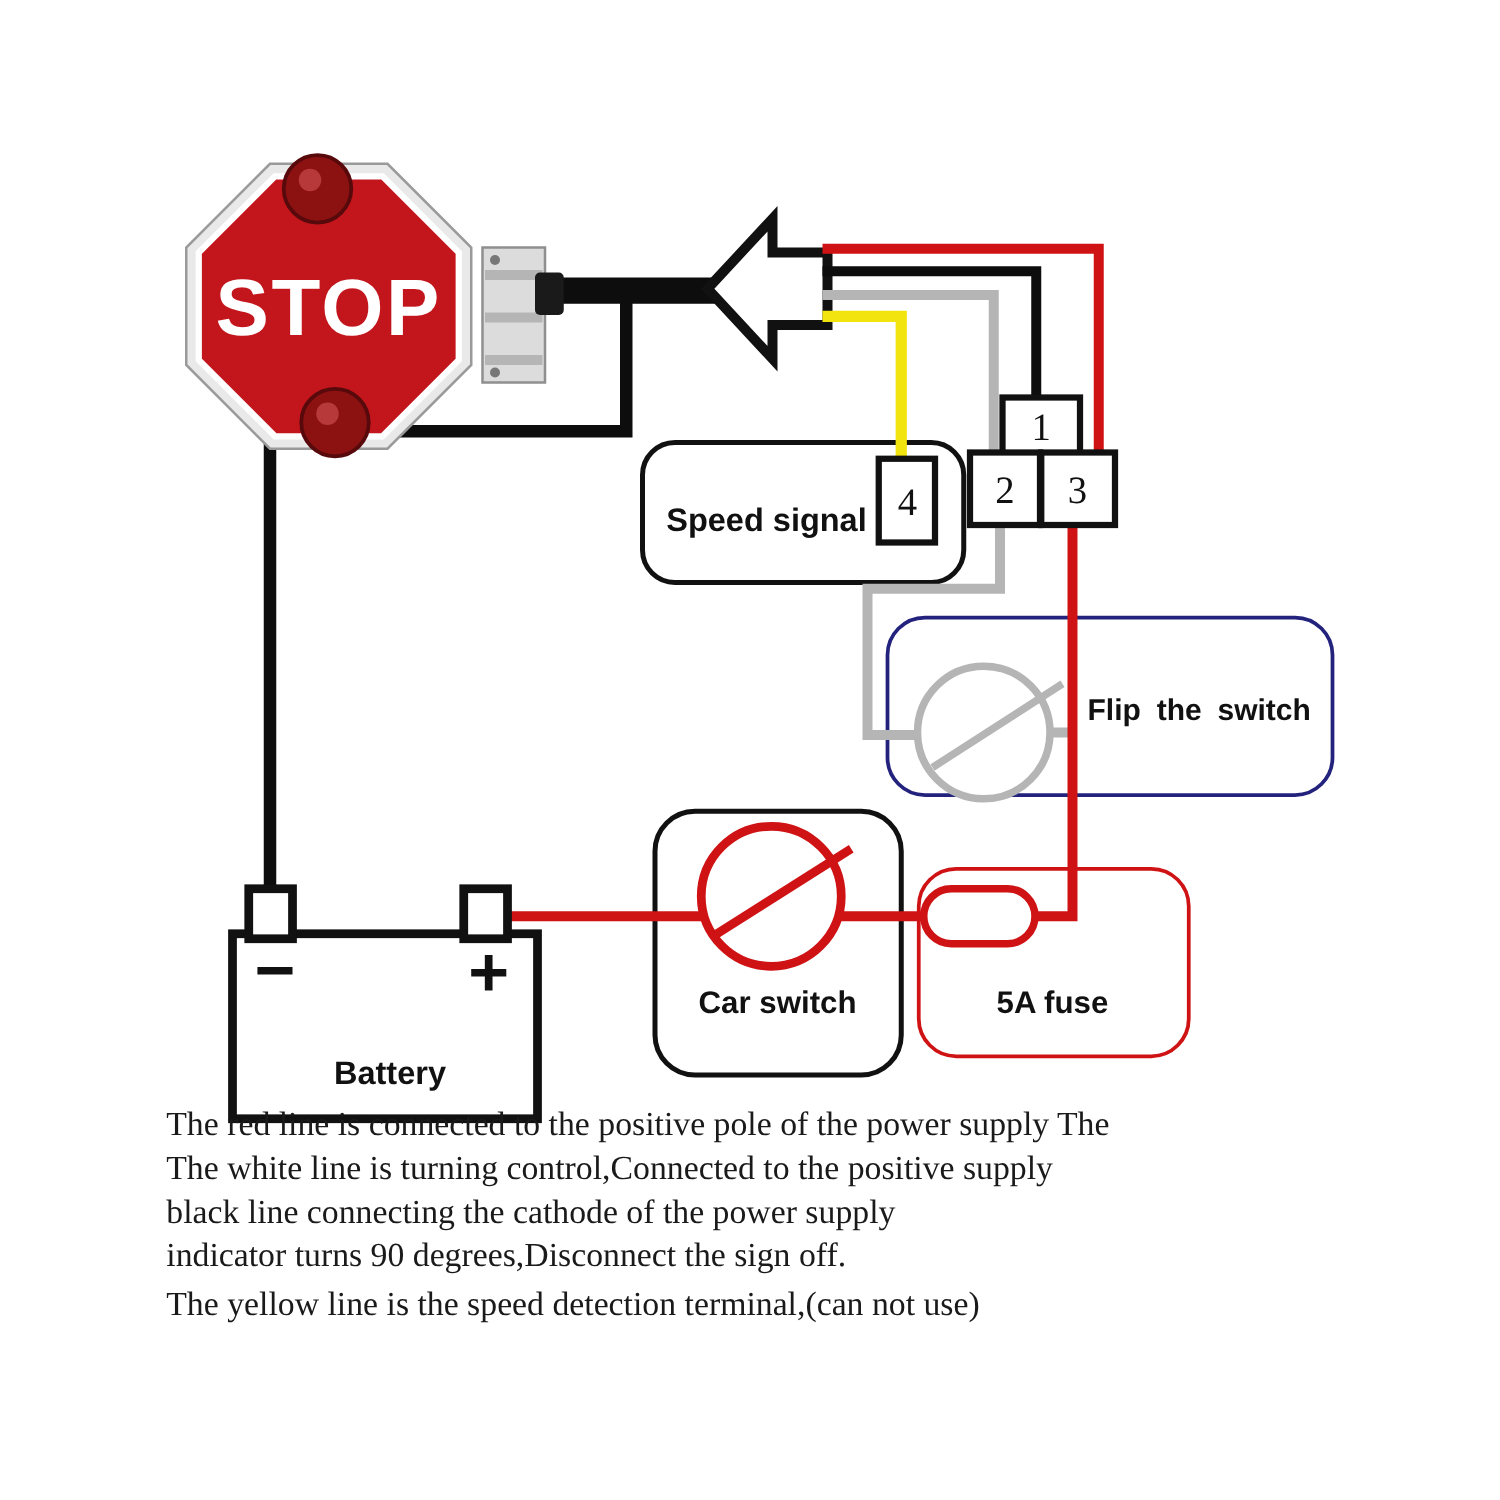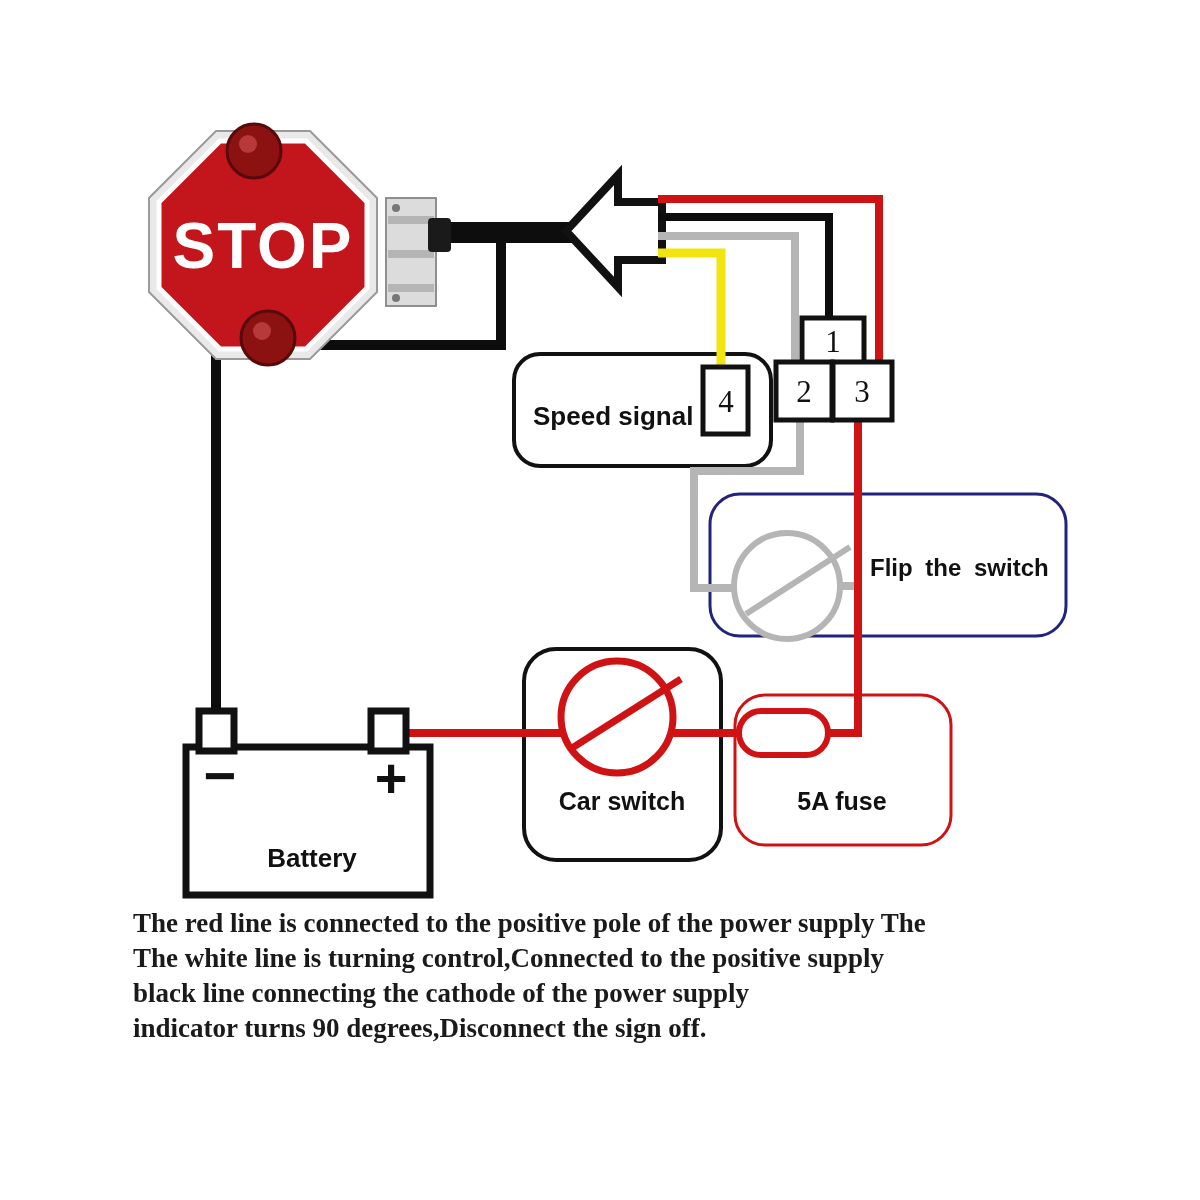--- a/index.html
+++ b/index.html
@@ -6,22 +6,22 @@
   .stage{position:relative;width:1200px;height:1200px;background:#fff;overflow:hidden;
          font-family:"Liberation Sans",sans-serif;}
   svg{position:absolute;left:0;top:0;}
   .wire-red{stroke:#cf1315;fill:none;}
   .wire-black{stroke:#0d0d0d;fill:none;}
   .wire-gray{stroke:#b5b5b5;fill:none;}
   .wire-yellow{stroke:#f2e40e;fill:none;}
   .box-black{fill:#fff;stroke:#111;}
   .lbl{font-family:"Liberation Sans",sans-serif;font-weight:bold;fill:#111;}
   .num{font-family:"Liberation Serif",serif;fill:#111;}
-  .notes{position:absolute;left:133px;top:906px;width:1010px;
-         font-family:"Liberation Serif",serif;font-weight:bold;font-size:27px;
+  .notes{position:absolute;left:133px;top:882px;width:1010px;
+         font-family:"Liberation Serif",serif;font-weight:normal;font-size:27px;
          line-height:35px;color:#1a1a1a;white-space:nowrap;}
 </style>
 </head>
 <body>
 
 <div class="stage">
 <svg width="1200" height="1200" viewBox="0 0 1200 1200">
 
   <rect x="514" y="354" width="257" height="112" rx="26" class="box-black" stroke-width="4"></rect>
 
@@ -114,14 +114,15 @@
     </g>
     <text x="263" y="268" font-size="64" font-weight="bold" text-anchor="middle" fill="#ffffff" letter-spacing="2" class="lbl" style="fill:#fff;">STOP</text>
   </g>
 </svg>
 
 <div class="notes">
   <div>The red line is connected to the positive pole of the power supply The</div>
   <div>The white line is turning control,Connected to the positive supply</div>
   <div>black line connecting the cathode of the power supply</div>
   <div>indicator turns 90 degrees,Disconnect the sign off.</div>
+  <div style="margin-top:4px;">The yellow line is the speed detection terminal,(can not use)</div>
 </div>
 </div>
 
 </body></html>

